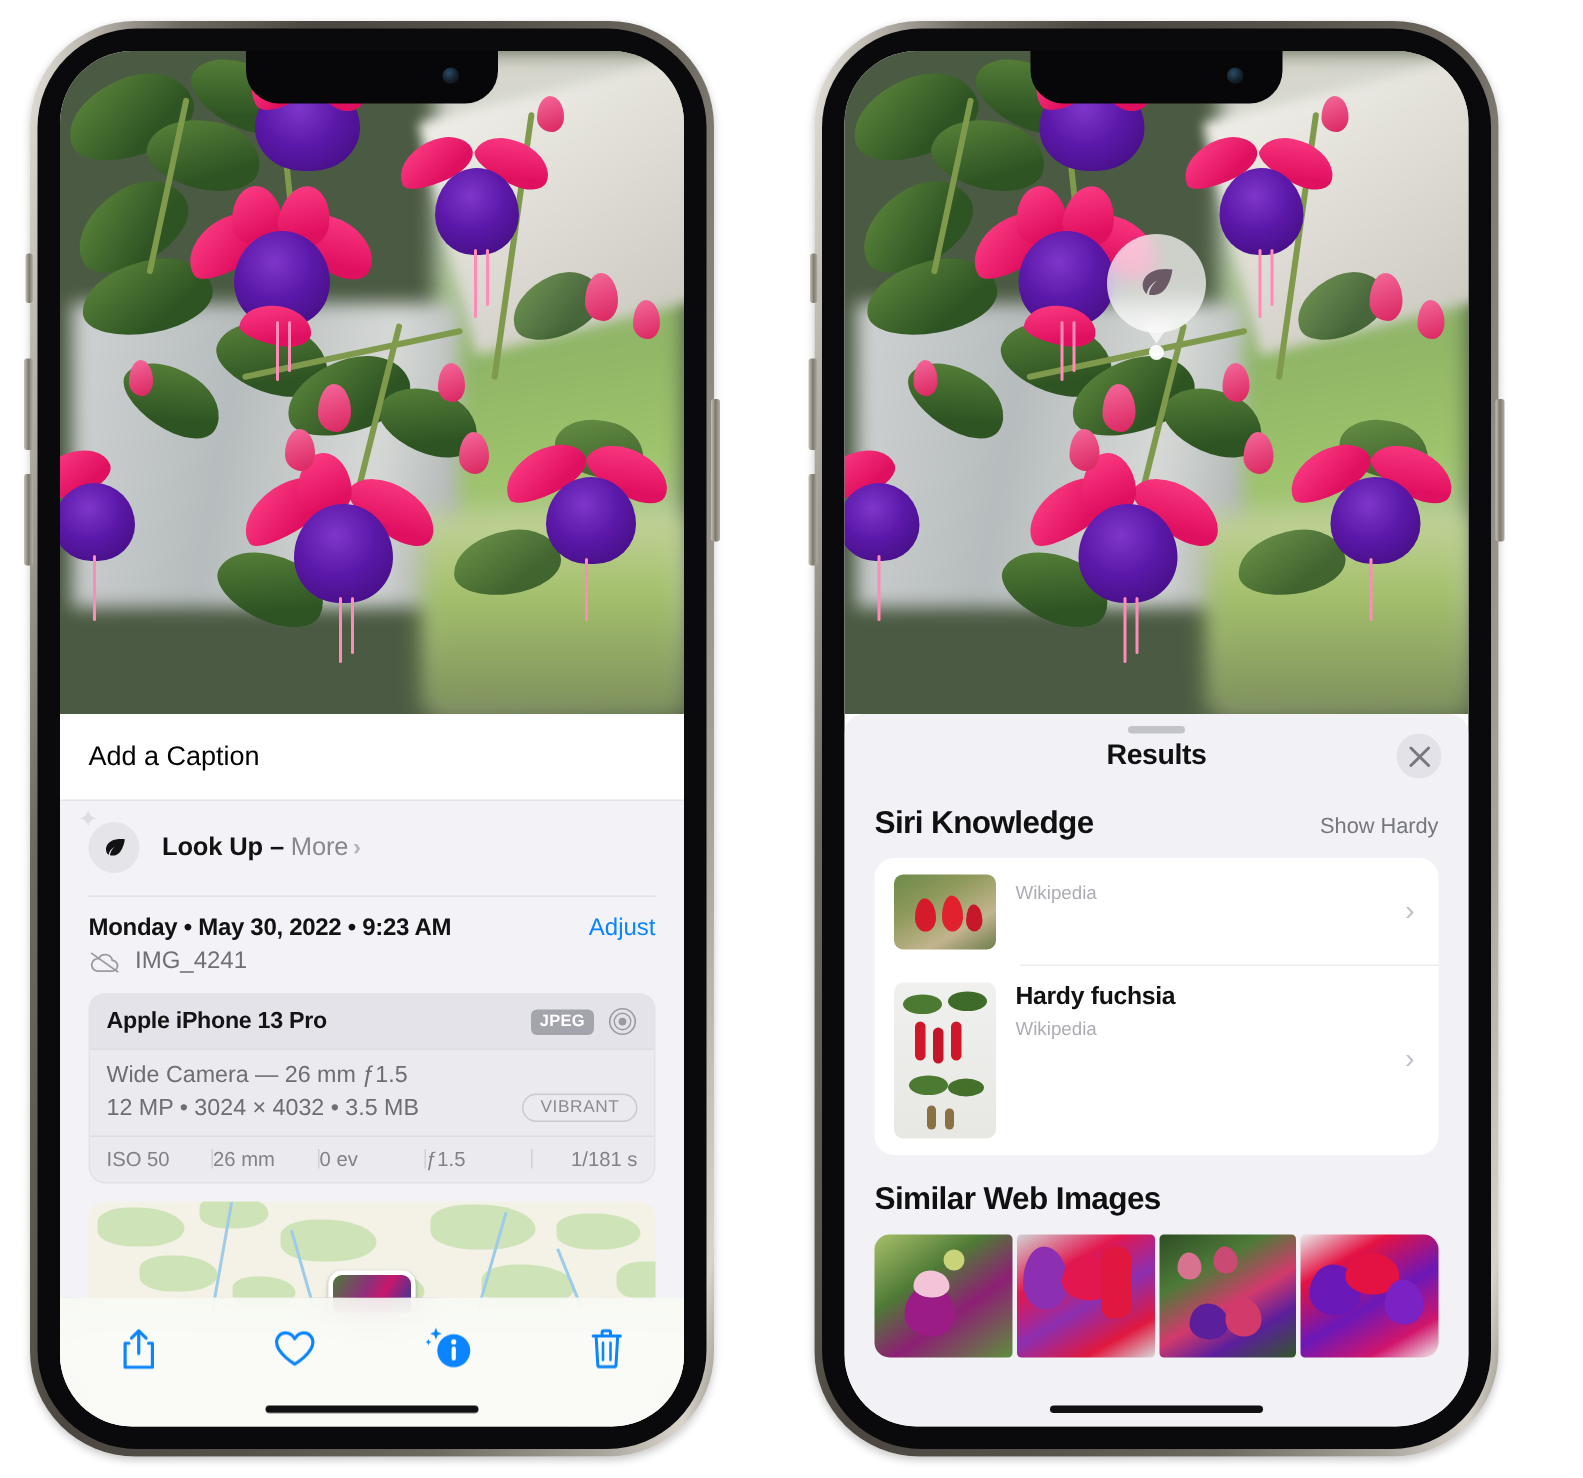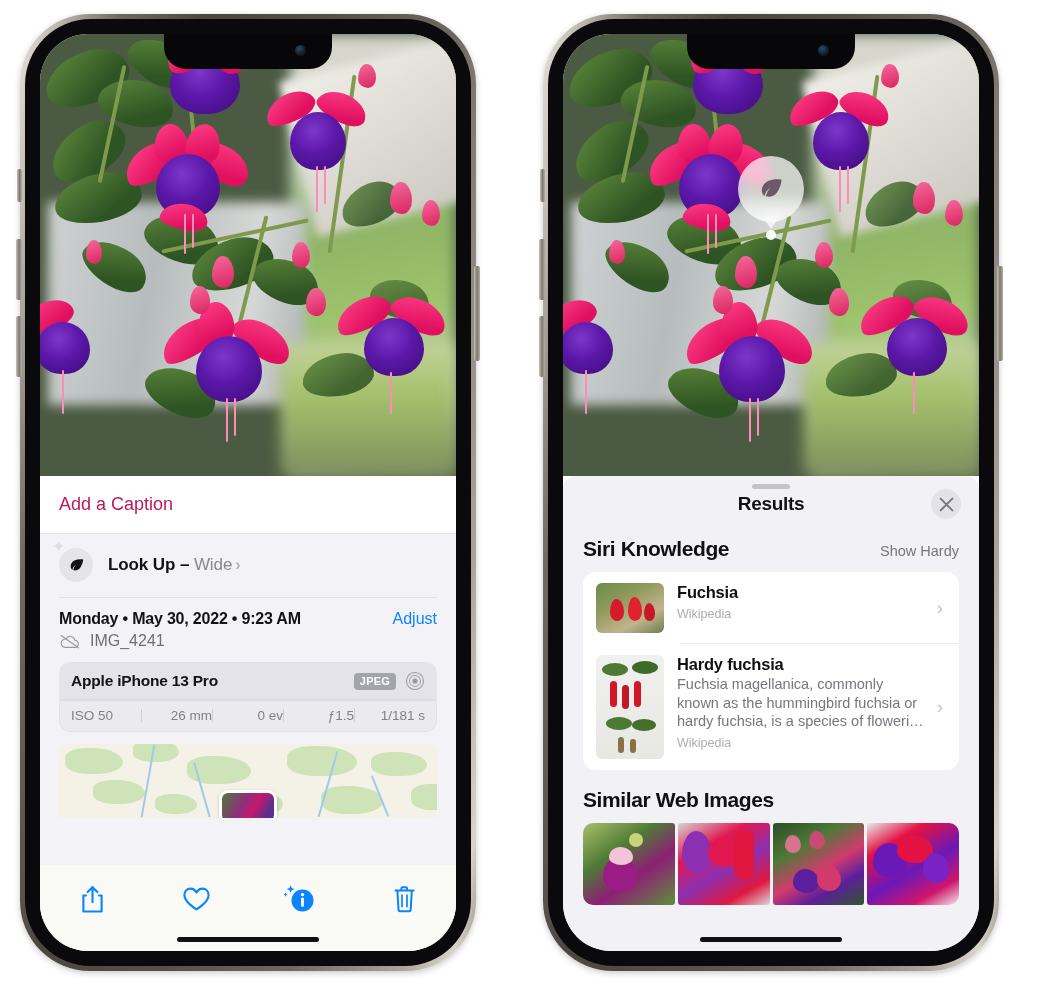--- a/index.html
+++ b/index.html
@@ -127,21 +127,21 @@
   .info-panel {
     position: absolute; left: 0; right: 0; top: 442px; bottom: 0;
     background: #f2f2f7;
   }
   .caption-row {
     height: 58px; background: #fff;
     display: flex; align-items: center;
     padding: 0 19px;
     border-bottom: 1px solid #e3e3e8;
   }
-  .caption-placeholder { color: #be185d; font-size: 18px; }
+  .caption-placeholder { color: #000000; font-size: 18px; }
 
   .lookup-row {
     display: flex; align-items: center; gap: 15px;
     padding: 14px 19px 16px 19px;
     position: relative;
   }
   .lookup-row::after {
     content: ""; position: absolute; left: 19px; right: 19px; bottom: 0;
     height: 1px; background: #e1e1e6;
   }
@@ -189,21 +189,21 @@
   .cam-line2 { font-size: 15.5px; color: #6d6d74; }
   .vibrant-badge {
     border: 1px solid #c9c9d0; border-radius: 11px;
     padding: 2px 11px 3px 11px; font-size: 11.5px; color: #8b8b92; letter-spacing: .4px;
   }
   .cam-exif {
     display: flex; align-items: center; justify-content: space-between;
     padding: 7px 11px 8px 11px;
     border-top: 1px solid #dcdce2;
   }
-  .exif-item { font-size: 13.5px; color: #81818a; flex: 1; text-align: right; }
+  .exif-item { font-size: 13.5px; color: #81818a; flex: 1; text-align: left; }
   .exif-item:first-child { text-align: left; }
   .exif-item:last-child { text-align: right; }
   .exif-sep { width: 1px; height: 13px; background: #cfcfd6; }
 
   
   .map-card {
     margin: 12px 19px 0 19px; height: 74px; border-radius: 11px 11px 0 0;
     overflow: hidden; position: relative;
     background: #f4f1e6;
   }
@@ -402,21 +402,21 @@
         </div>
 
         <div class="lookup-row">
           <div class="leaf-circle">
             <span class="sparkle">✦</span>
             <svg width="19" height="19" viewBox="0 0 24 24">
               <path d="M20.5 4.5C14 3.5 8 5 5.5 9.5c-1.7 3.1-.7 6.6 1.3 8.1.4-2.6 2.2-5.3 5.3-7.1-2.3 2-3.7 4.4-4.2 7.3 2.9 1 6.6-.1 8.6-2.7 2.5-3.3 3.6-7.3 4-10.6z" fill="#121214"></path>
             </svg>
           </div>
           <div class="lookup-text">
-            <span>Look Up</span><span> – </span><span class="sub">Wide</span><span class="chev-small">›</span>
+            <span>Look Up</span><span> – </span><span class="sub">More</span><span class="chev-small">›</span>
           </div>
         </div>
 
         <div class="date-row">
           <span class="date-text">Monday • May 30, 2022 • 9:23 AM</span>
           <span class="adjust-link">Adjust</span>
         </div>
 
         <div class="file-row">
           <svg width="22" height="15" viewBox="0 0 26 17">
@@ -430,20 +430,27 @@
           <div class="cam-head">
             <span class="cam-model">Apple iPhone 13 Pro</span>
             <span class="cam-head-right">
               <span class="jpeg-badge">JPEG</span>
               <svg class="aperture-icon" viewBox="0 0 24 24">
                 <circle cx="12" cy="12" r="10.2" fill="none" stroke="#9a9aa2" stroke-width="1.3"></circle>
                 <circle cx="12" cy="12" r="6.6" fill="none" stroke="#9a9aa2" stroke-width="1.1"></circle>
                 <circle cx="12" cy="12" r="3.1" fill="#9a9aa2"></circle>
               </svg>
             </span>
+          </div>
+          <div class="cam-body">
+            <div class="cam-line1">Wide Camera — 26 mm ƒ1.5</div>
+            <div class="cam-line2row">
+              <span class="cam-line2">12 MP • 3024 × 4032 • 3.5 MB</span>
+              <span class="vibrant-badge">VIBRANT</span>
+            </div>
           </div>
           <div class="cam-exif">
             <span class="exif-item">ISO 50</span>
             <span class="exif-sep"></span>
             <span class="exif-item">26 mm</span>
             <span class="exif-sep"></span>
             <span class="exif-item">0 ev</span>
             <span class="exif-sep"></span>
             <span class="exif-item">ƒ1.5</span>
             <span class="exif-sep"></span>
@@ -625,41 +632,39 @@
 
         <div class="knowledge-card">
 
           <div class="k-row divided">
             <div class="k-thumb t1">
               <div class="kt-flower" style="left:14px;top:16px;width:14px;height:22px;background:#d51a2c;"></div>
               <div class="kt-flower" style="left:32px;top:14px;width:14px;height:24px;background:#e0222e;"></div>
               <div class="kt-flower" style="left:48px;top:20px;width:11px;height:18px;background:#c7182a;"></div>
             </div>
             <div class="k-body">
-              <div class="k-title">Fuchsia</div>
               <div class="k-src">Wikipedia</div>
             </div>
             <span class="k-chev">›</span>
           </div>
 
           <div class="k-row">
             <div class="k-thumb t2">
               <div class="kt-flower" style="left:6px;top:8px;width:26px;height:13px;background:#4d7a33;border-radius:50%;"></div>
               <div class="kt-flower" style="left:36px;top:6px;width:26px;height:13px;background:#3f6b2a;border-radius:50%;"></div>
               <div class="kt-flower" style="left:14px;top:26px;width:7px;height:26px;background:#d0172a;border-radius:4px;"></div>
               <div class="kt-flower" style="left:26px;top:30px;width:7px;height:24px;background:#c4162a;border-radius:4px;"></div>
               <div class="kt-flower" style="left:38px;top:26px;width:7px;height:26px;background:#d0172a;border-radius:4px;"></div>
               <div class="kt-flower" style="left:10px;top:62px;width:26px;height:13px;background:#4d7a33;border-radius:50%;"></div>
               <div class="kt-flower" style="left:36px;top:64px;width:24px;height:12px;background:#44702c;border-radius:50%;"></div>
               <div class="kt-flower" style="left:22px;top:82px;width:6px;height:16px;background:#8a7144;border-radius:3px;"></div>
               <div class="kt-flower" style="left:34px;top:84px;width:6px;height:14px;background:#8a7144;border-radius:3px;"></div>
             </div>
             <div class="k-body">
               <div class="k-title">Hardy fuchsia</div>
-              <div class="k-desc">Fuchsia magellanica, commonly known as the hummingbird fuchsia or hardy fuchsia, is a species of floweri…</div>
               <div class="k-src">Wikipedia</div>
             </div>
             <span class="k-chev">›</span>
           </div>
         </div>
 
         <div class="section-head" style="padding-top:18px;">
           <span class="section-title">Similar Web Images</span>
         </div>
 

